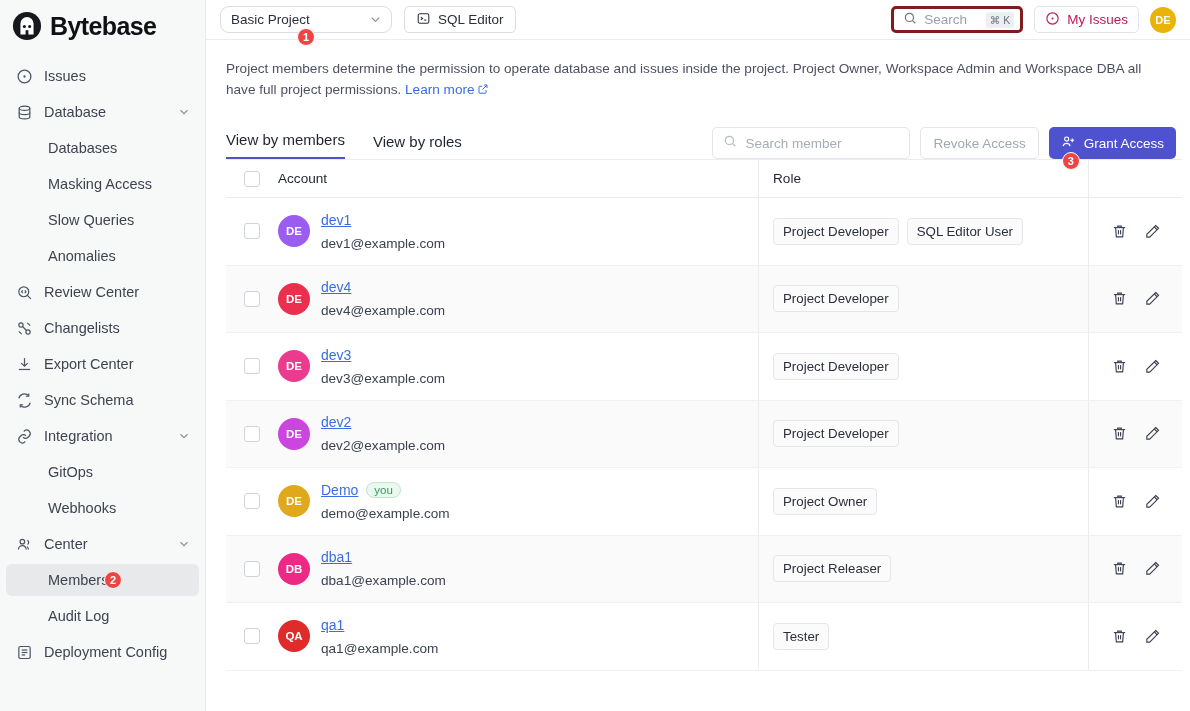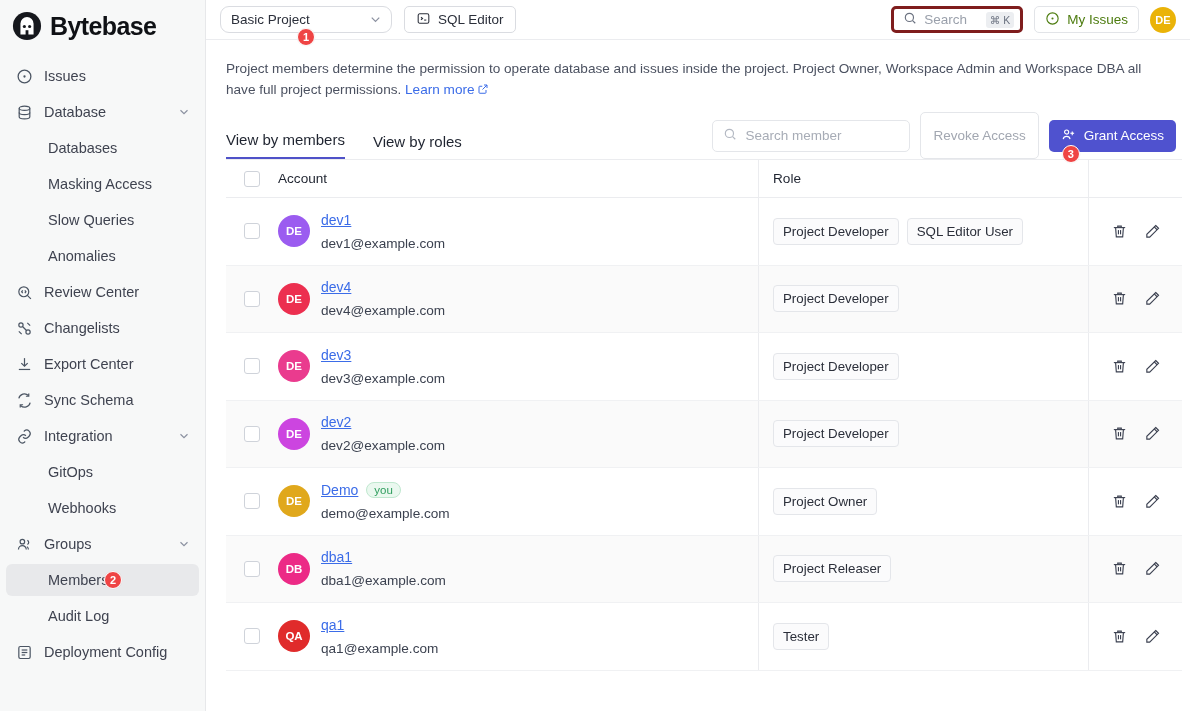--- a/index.html
+++ b/index.html
@@ -93,21 +93,21 @@
   }
   .searchbox .sph { font-size: 13.5px; color: #9aa0ab; }
   .kbd {
     margin-left: auto; background: #eceef1; color: #6b7280;
     border-radius: 3px; font-size: 10.5px; padding: 2px 4px;
     font-family: "Liberation Sans", sans-serif; white-space: nowrap;
   }
   .myissues {
     display: flex; align-items: center; gap: 7px;
     height: 27px; border: 1px solid #e2e4e8; border-radius: 5px;
-    background: #fff; font-size: 13.5px; color: #4d7c0f;
+    background: #fff; font-size: 13.5px; color: #be185d;
     padding: 0 10px; cursor: pointer;
   }
   .avatar-top {
     width: 26px; height: 26px; border-radius: 50%;
     background: #eab308; color: #fff;
     font-size: 11px; font-weight: bold;
     display: flex; align-items: center; justify-content: center;
     cursor: pointer;
   }
 
@@ -130,21 +130,21 @@
   .tab.active { border-bottom: 2.5px solid #4f52c8; }
   .tab-actions { margin-left: auto; display: flex; align-items: center; gap: 0; position: relative; }
   .member-search {
     display: flex; align-items: center; gap: 8px;
     width: 198px; height: 32px;
     border: 1px solid #e4e6ea; border-radius: 5px;
     background: #fff; padding: 0 10px; cursor: text;
   }
   .member-search .mph { font-size: 13.5px; color: #a7acb6; }
   .revoke {
-    height: 47px; margin-left: 10px;
+    height: 32px; margin-left: 10px;
     border: 1px solid #e4e6ea; border-radius: 5px;
     background: #fff; color: #a2a7b1; font-size: 13.5px;
     padding: 0 12px; display: flex; align-items: center;
     cursor: not-allowed;
   }
   .grant {
     height: 32px; margin-left: 10px;
     border: none; border-radius: 5px;
     background: #4f52cf; color: #fff; font-size: 13.5px;
     padding: 0 12px; display: flex; align-items: center; gap: 8px;
@@ -332,21 +332,21 @@
 
       <div class="nav-item">
         <span class="ico">
           <svg width="17" height="17" viewBox="0 0 24 24" fill="none" stroke="currentColor" stroke-width="1.7">
             <circle cx="9" cy="8" r="3.2"></circle>
               <path d="M3.5 19a5.5 5.5 0 0 1 11 0"></path>
               <path d="M16 6.2a3 3 0 0 1 0 5.6"></path>
               <path d="M17.5 19a5 5 0 0 0-2-4"></path>
           </svg>
           </span>
-        <span class="nav-label">Groups</span>
+        <span class="nav-label">Center</span>
         <span class="chev">
           <svg width="14" height="14" viewBox="0 0 24 24" fill="none" stroke="currentColor" stroke-width="2">
               <polyline points="6 9 12 15 18 9"></polyline>
             </svg>
         </span>
       </div>
 
       <div class="nav-item sub active">
         <span class="nav-label">Members</span>
         <span class="badge-red badge-members">2</span>

